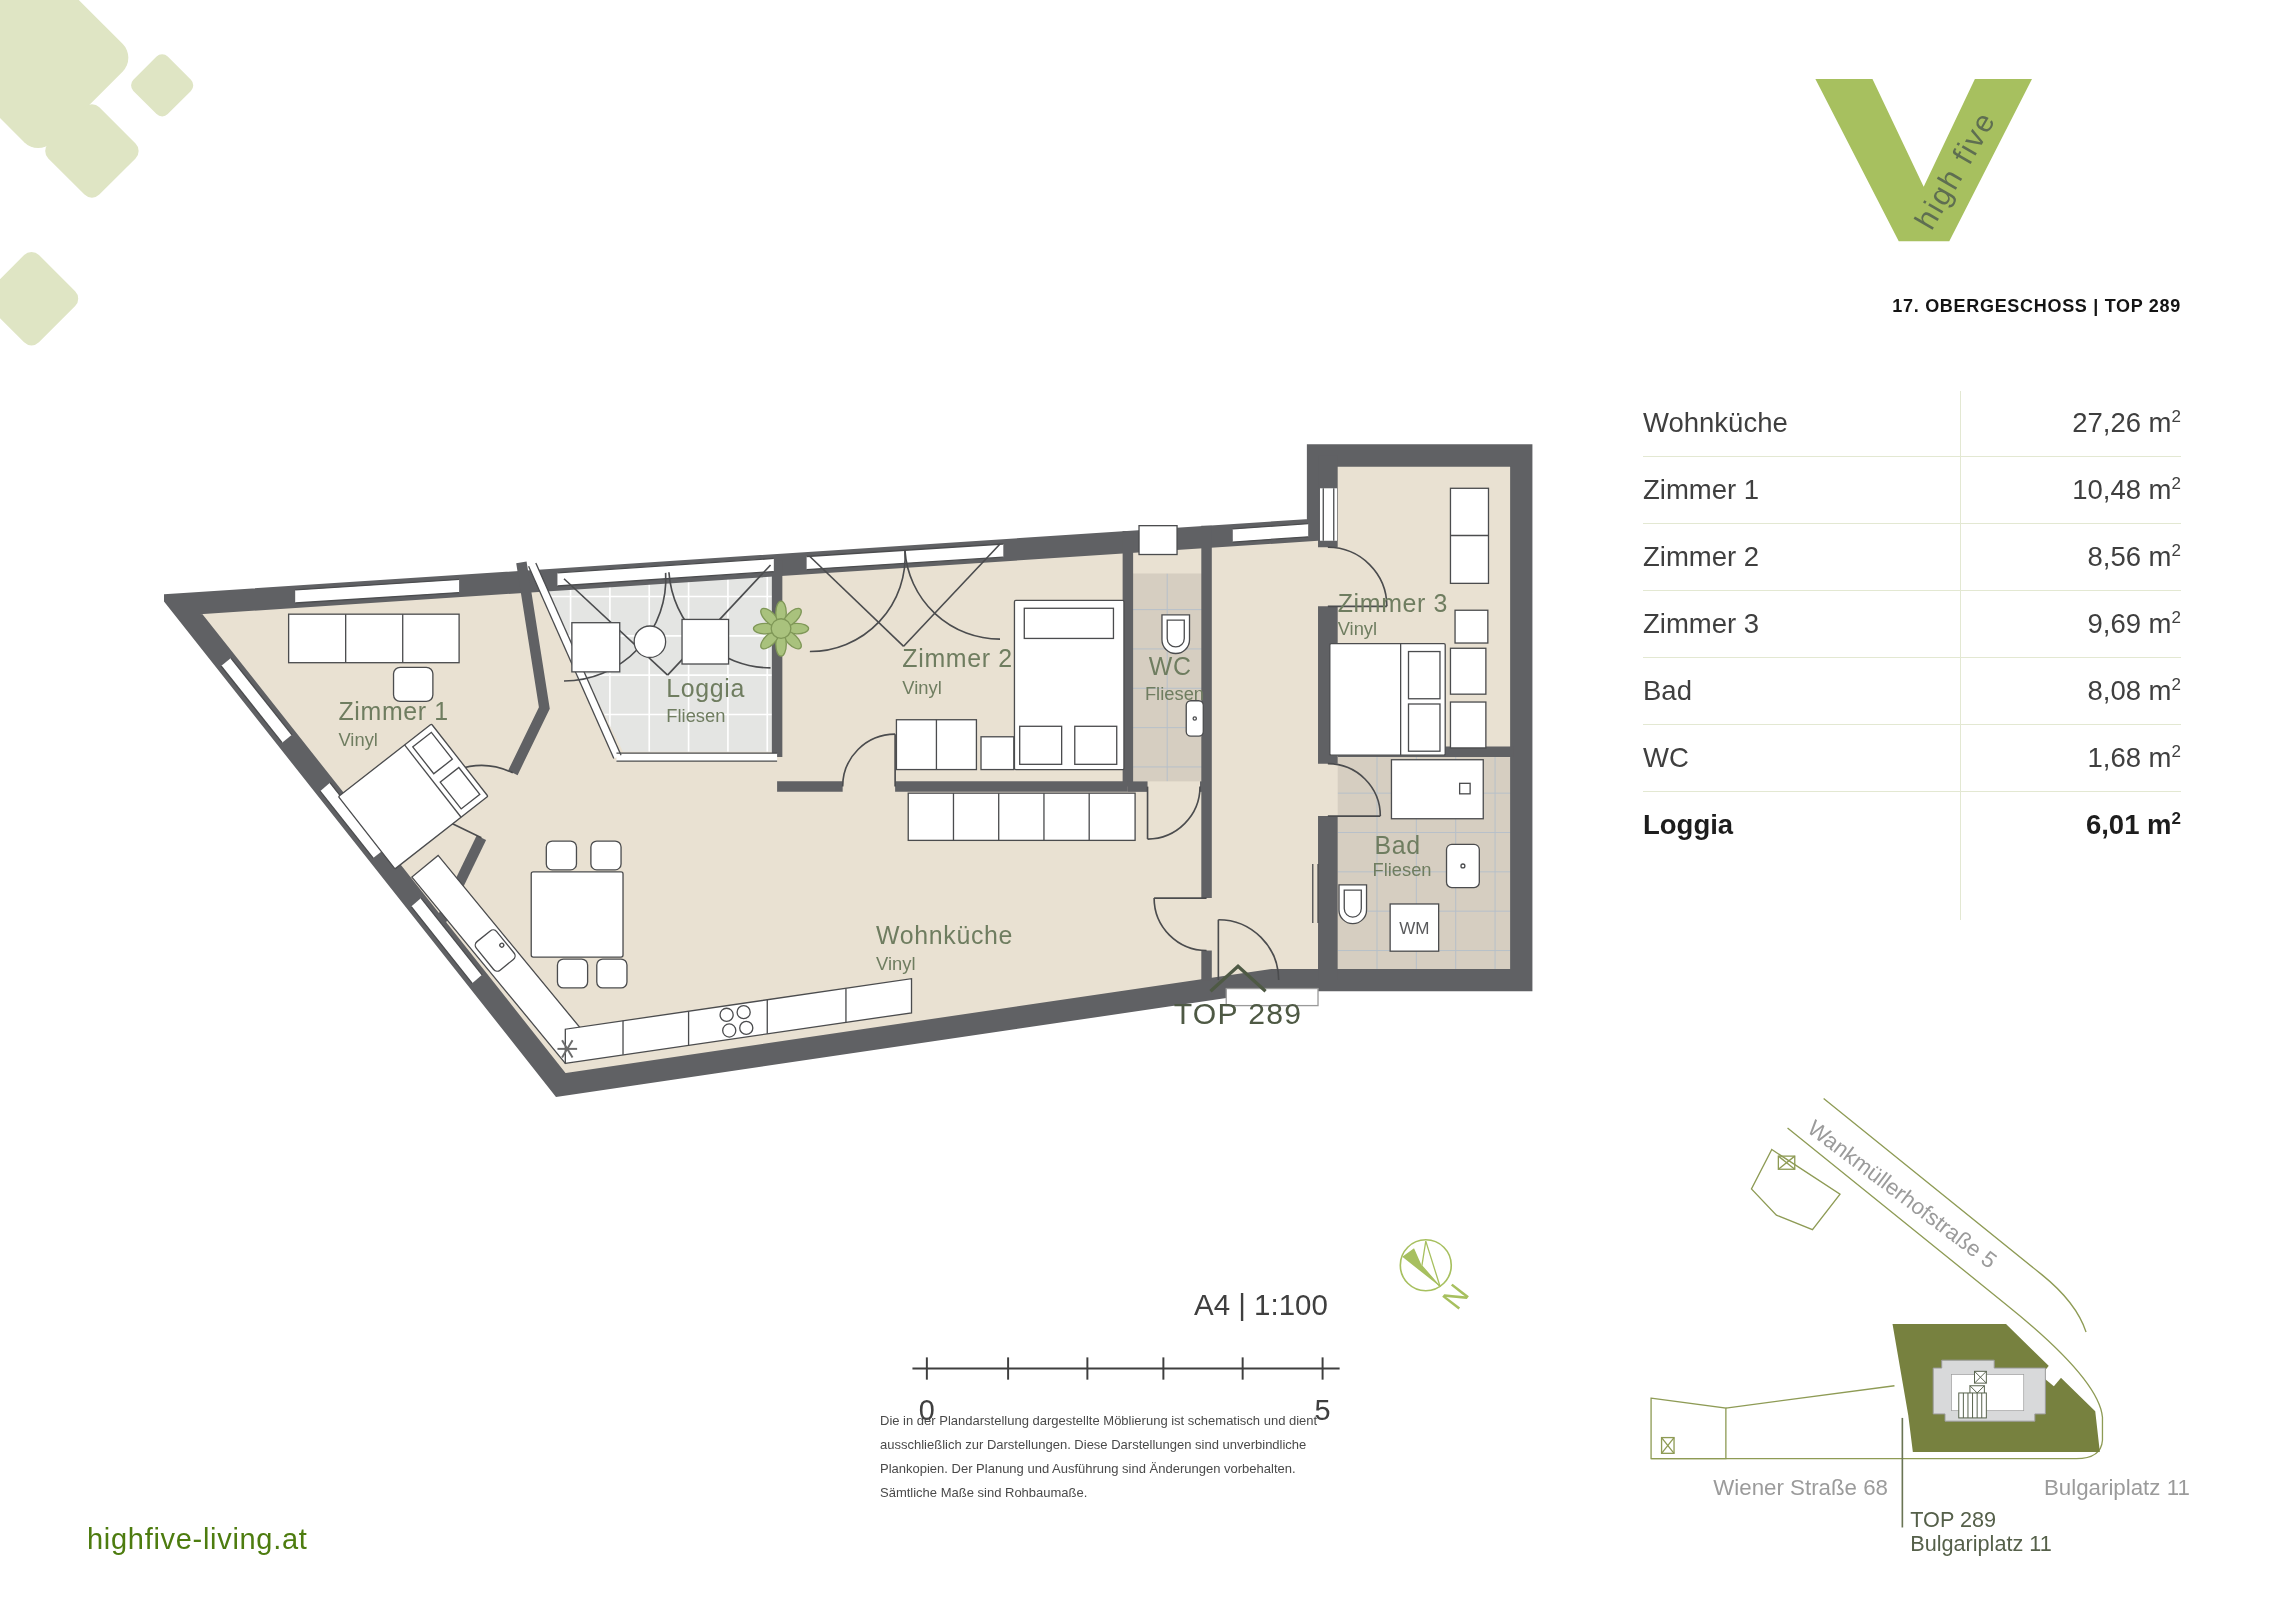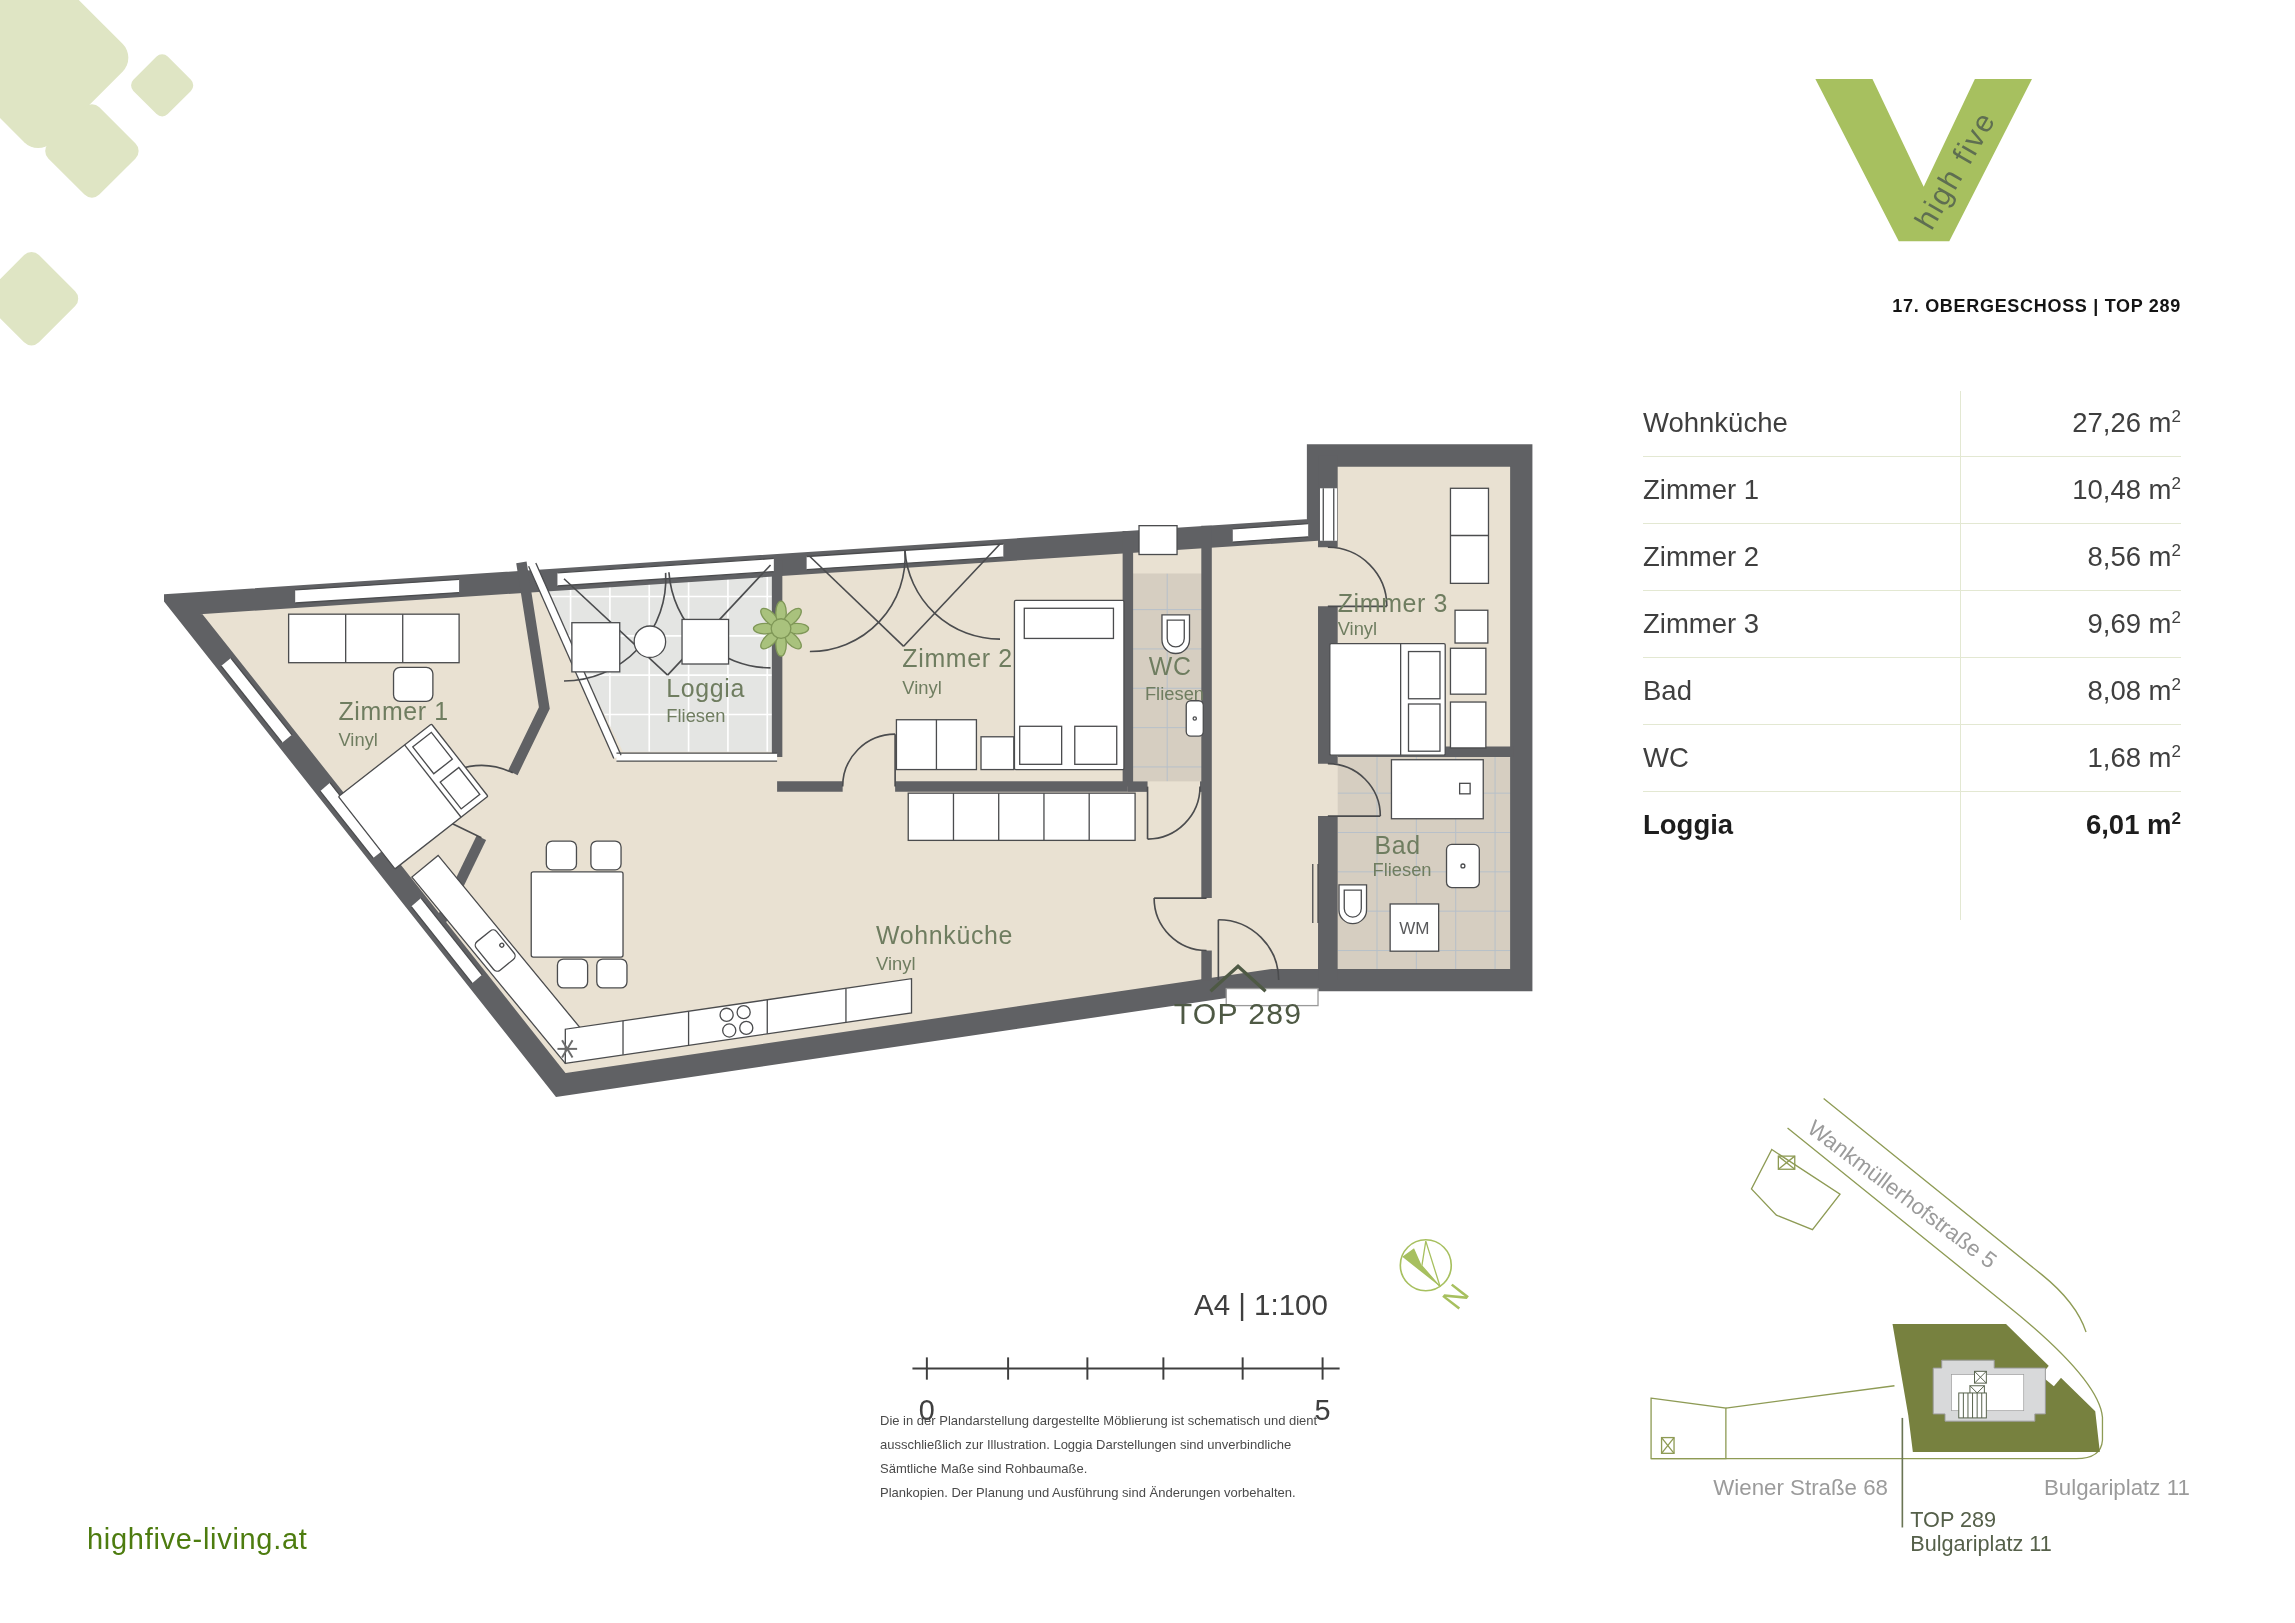--- a/index.html
+++ b/index.html
@@ -386,23 +386,23 @@
 
 <svg class="abs" style="left:1384px;top:1220px" width="111" height="131" viewBox="0 0 170 200">
   <circle cx="64" cy="69" r="39" fill="none" stroke="#a7c05f" stroke-width="2.5"></circle>
   <polygon points="64,32 86,102 58,70" fill="#ffffff" stroke="#a7c05f" stroke-width="2"></polygon>
   <polygon points="28,56 86,102 58,70 46,43" fill="#a7c05f"></polygon>
   <text x="112" y="140" font-size="46" fill="#a7c05f" transform="rotate(-52 112 140)">N</text>
 </svg>
 
 <div class="abs" id="disclaimer">
   <div>Die in der Plandarstellung dargestellte Möblierung ist schematisch und dient</div>
-  <div>ausschließlich zur Illustration. Loggia Darstellungen sind unverbindliche</div>
+  <div>ausschließlich zur Darstellungen. Diese Darstellungen sind unverbindliche</div>
+  <div>Plankopien. Der Planung und Ausführung sind Änderungen vorbehalten.</div>
   <div>Sämtliche Maße sind Rohbaumaße.</div>
-  <div>Plankopien. Der Planung und Ausführung sind Änderungen vorbehalten.</div>
 </div>
 
 <div class="abs" id="website">highfive-living.at</div>
 
 <svg class="abs" style="left:1594px;top:1076px" width="702" height="548" viewBox="0 0 1070 835">
   <g stroke="#8e9b55" stroke-width="2" fill="none">
     <path d="M295,79 L628,348 Q770,462 775,520 L775,555 Q773,583 735,583 L87,583"></path>
     <path d="M350,34 L683,303 Q735,345 750,390"></path>
     <polygon points="271,112 375,180 333,234 278,212 240,172"></polygon>
     <rect x="281" y="122" width="25" height="20"></rect>

